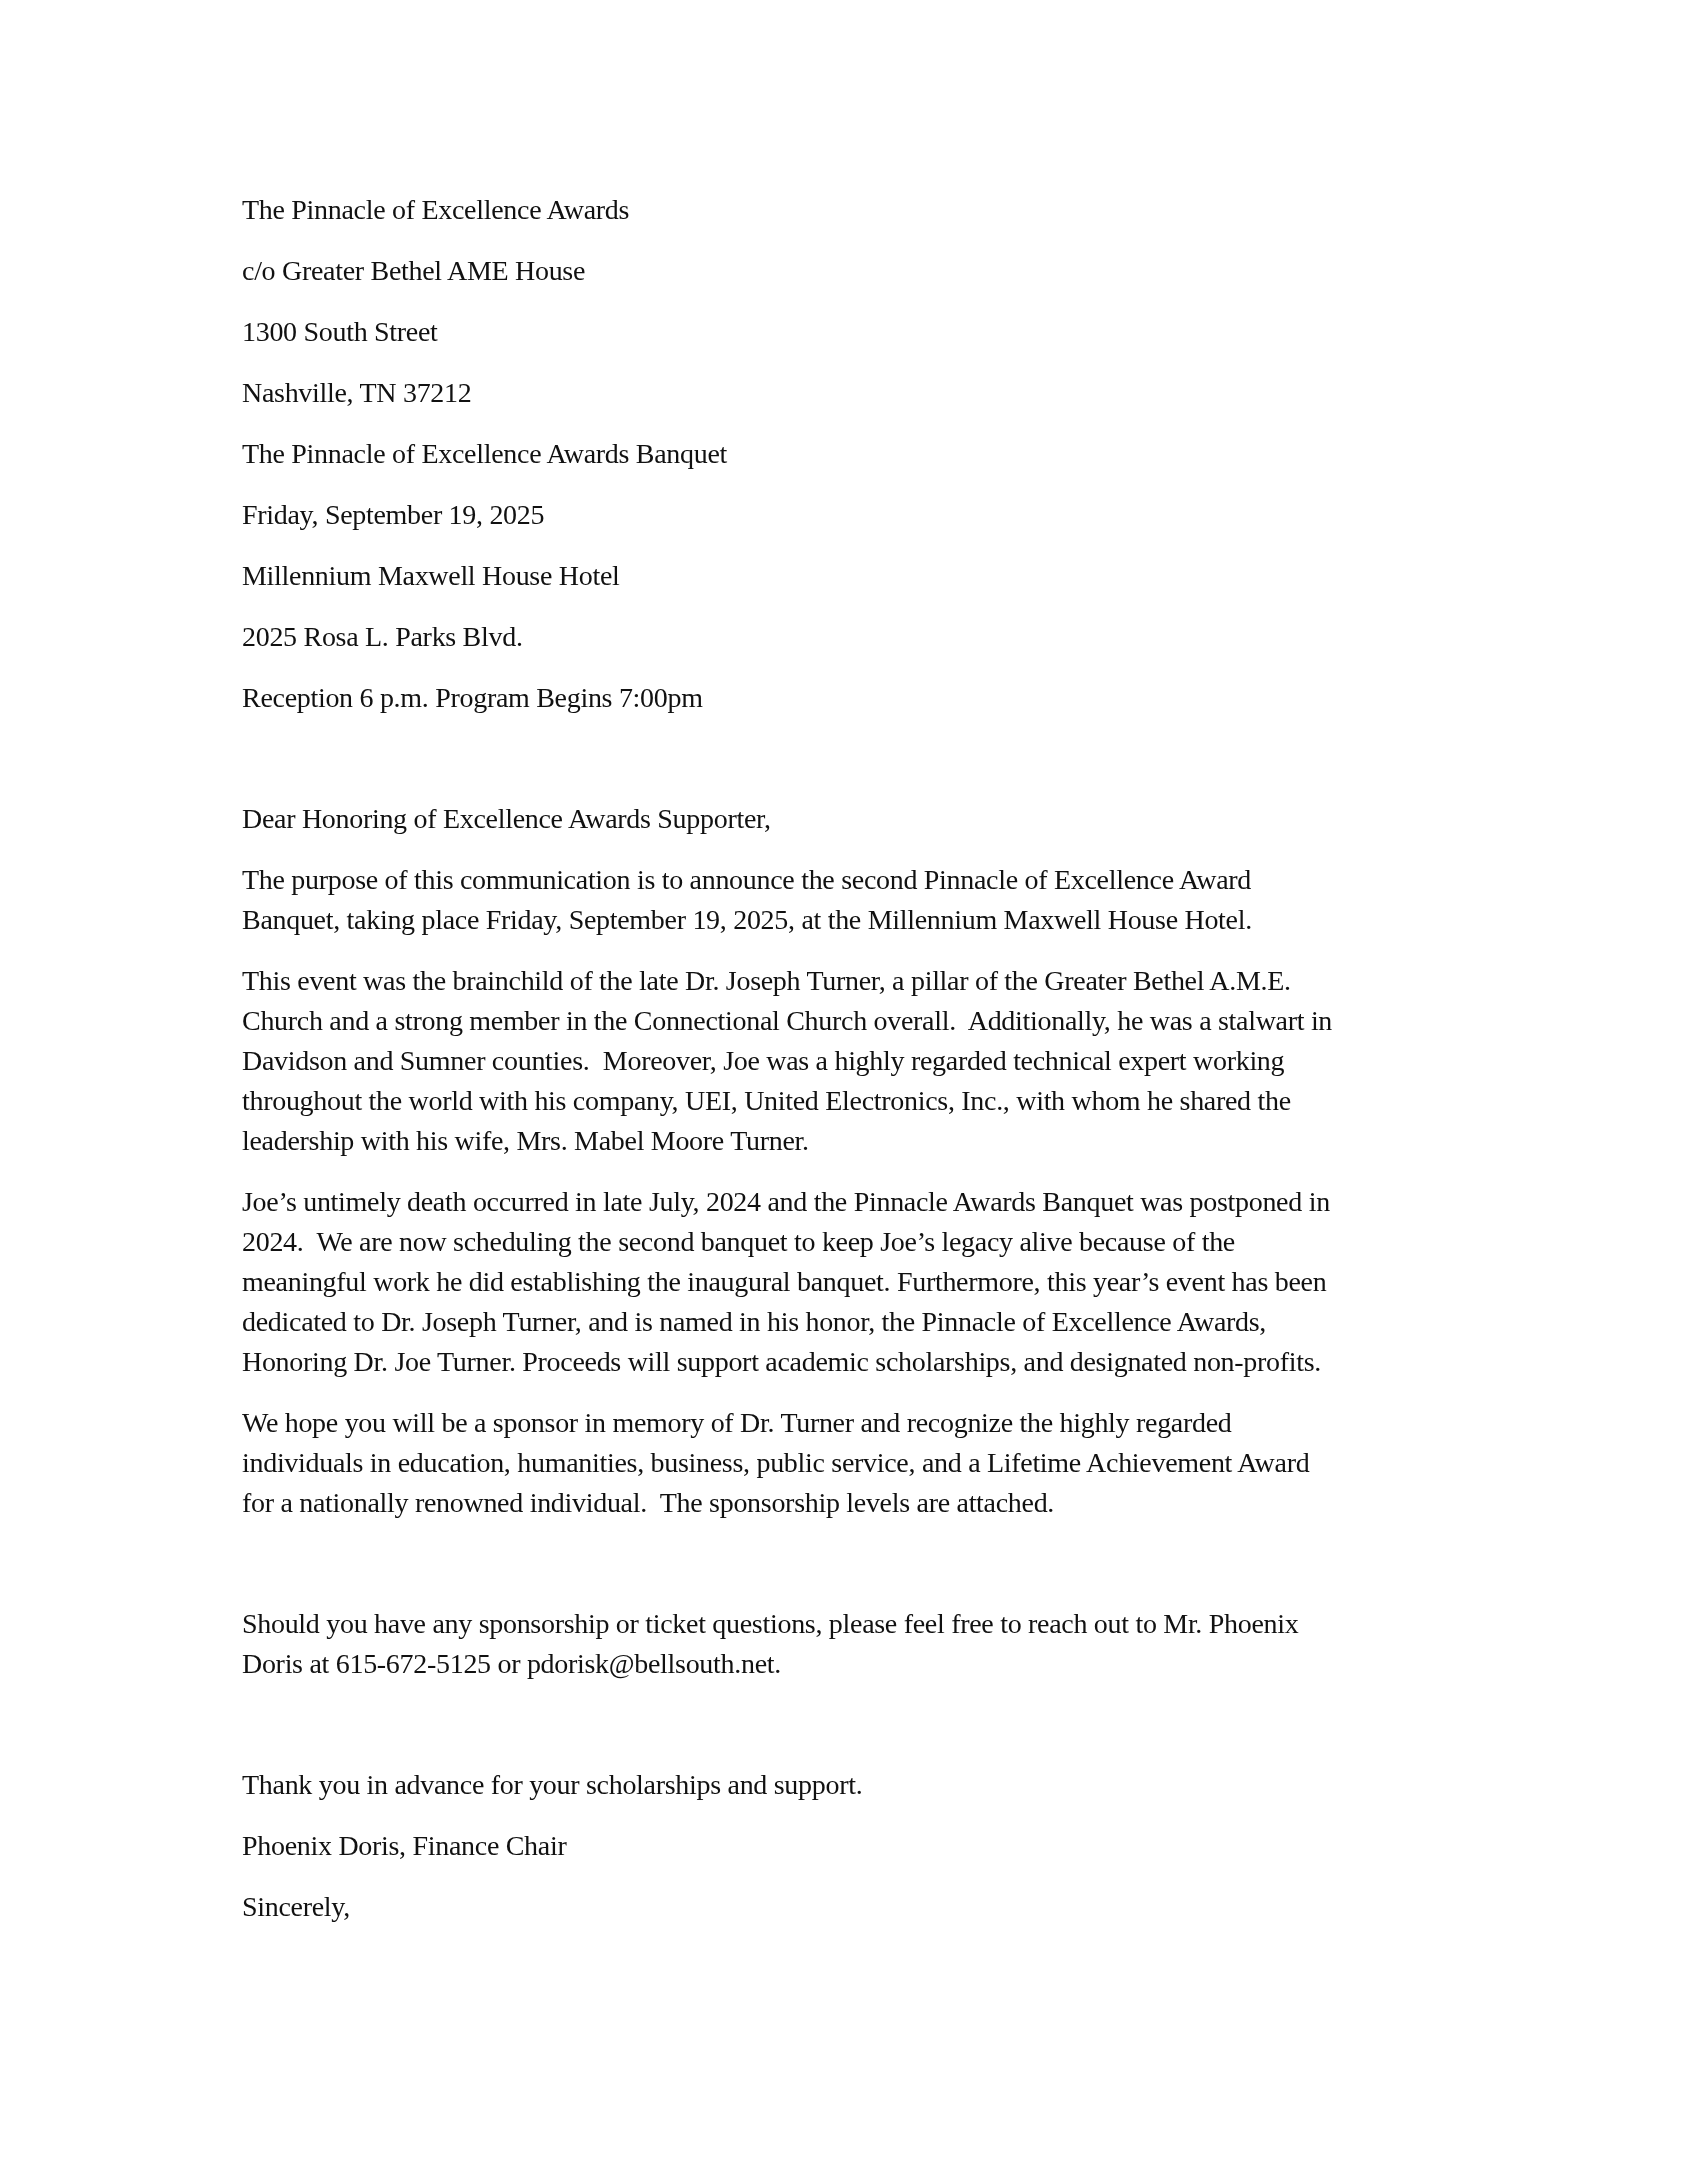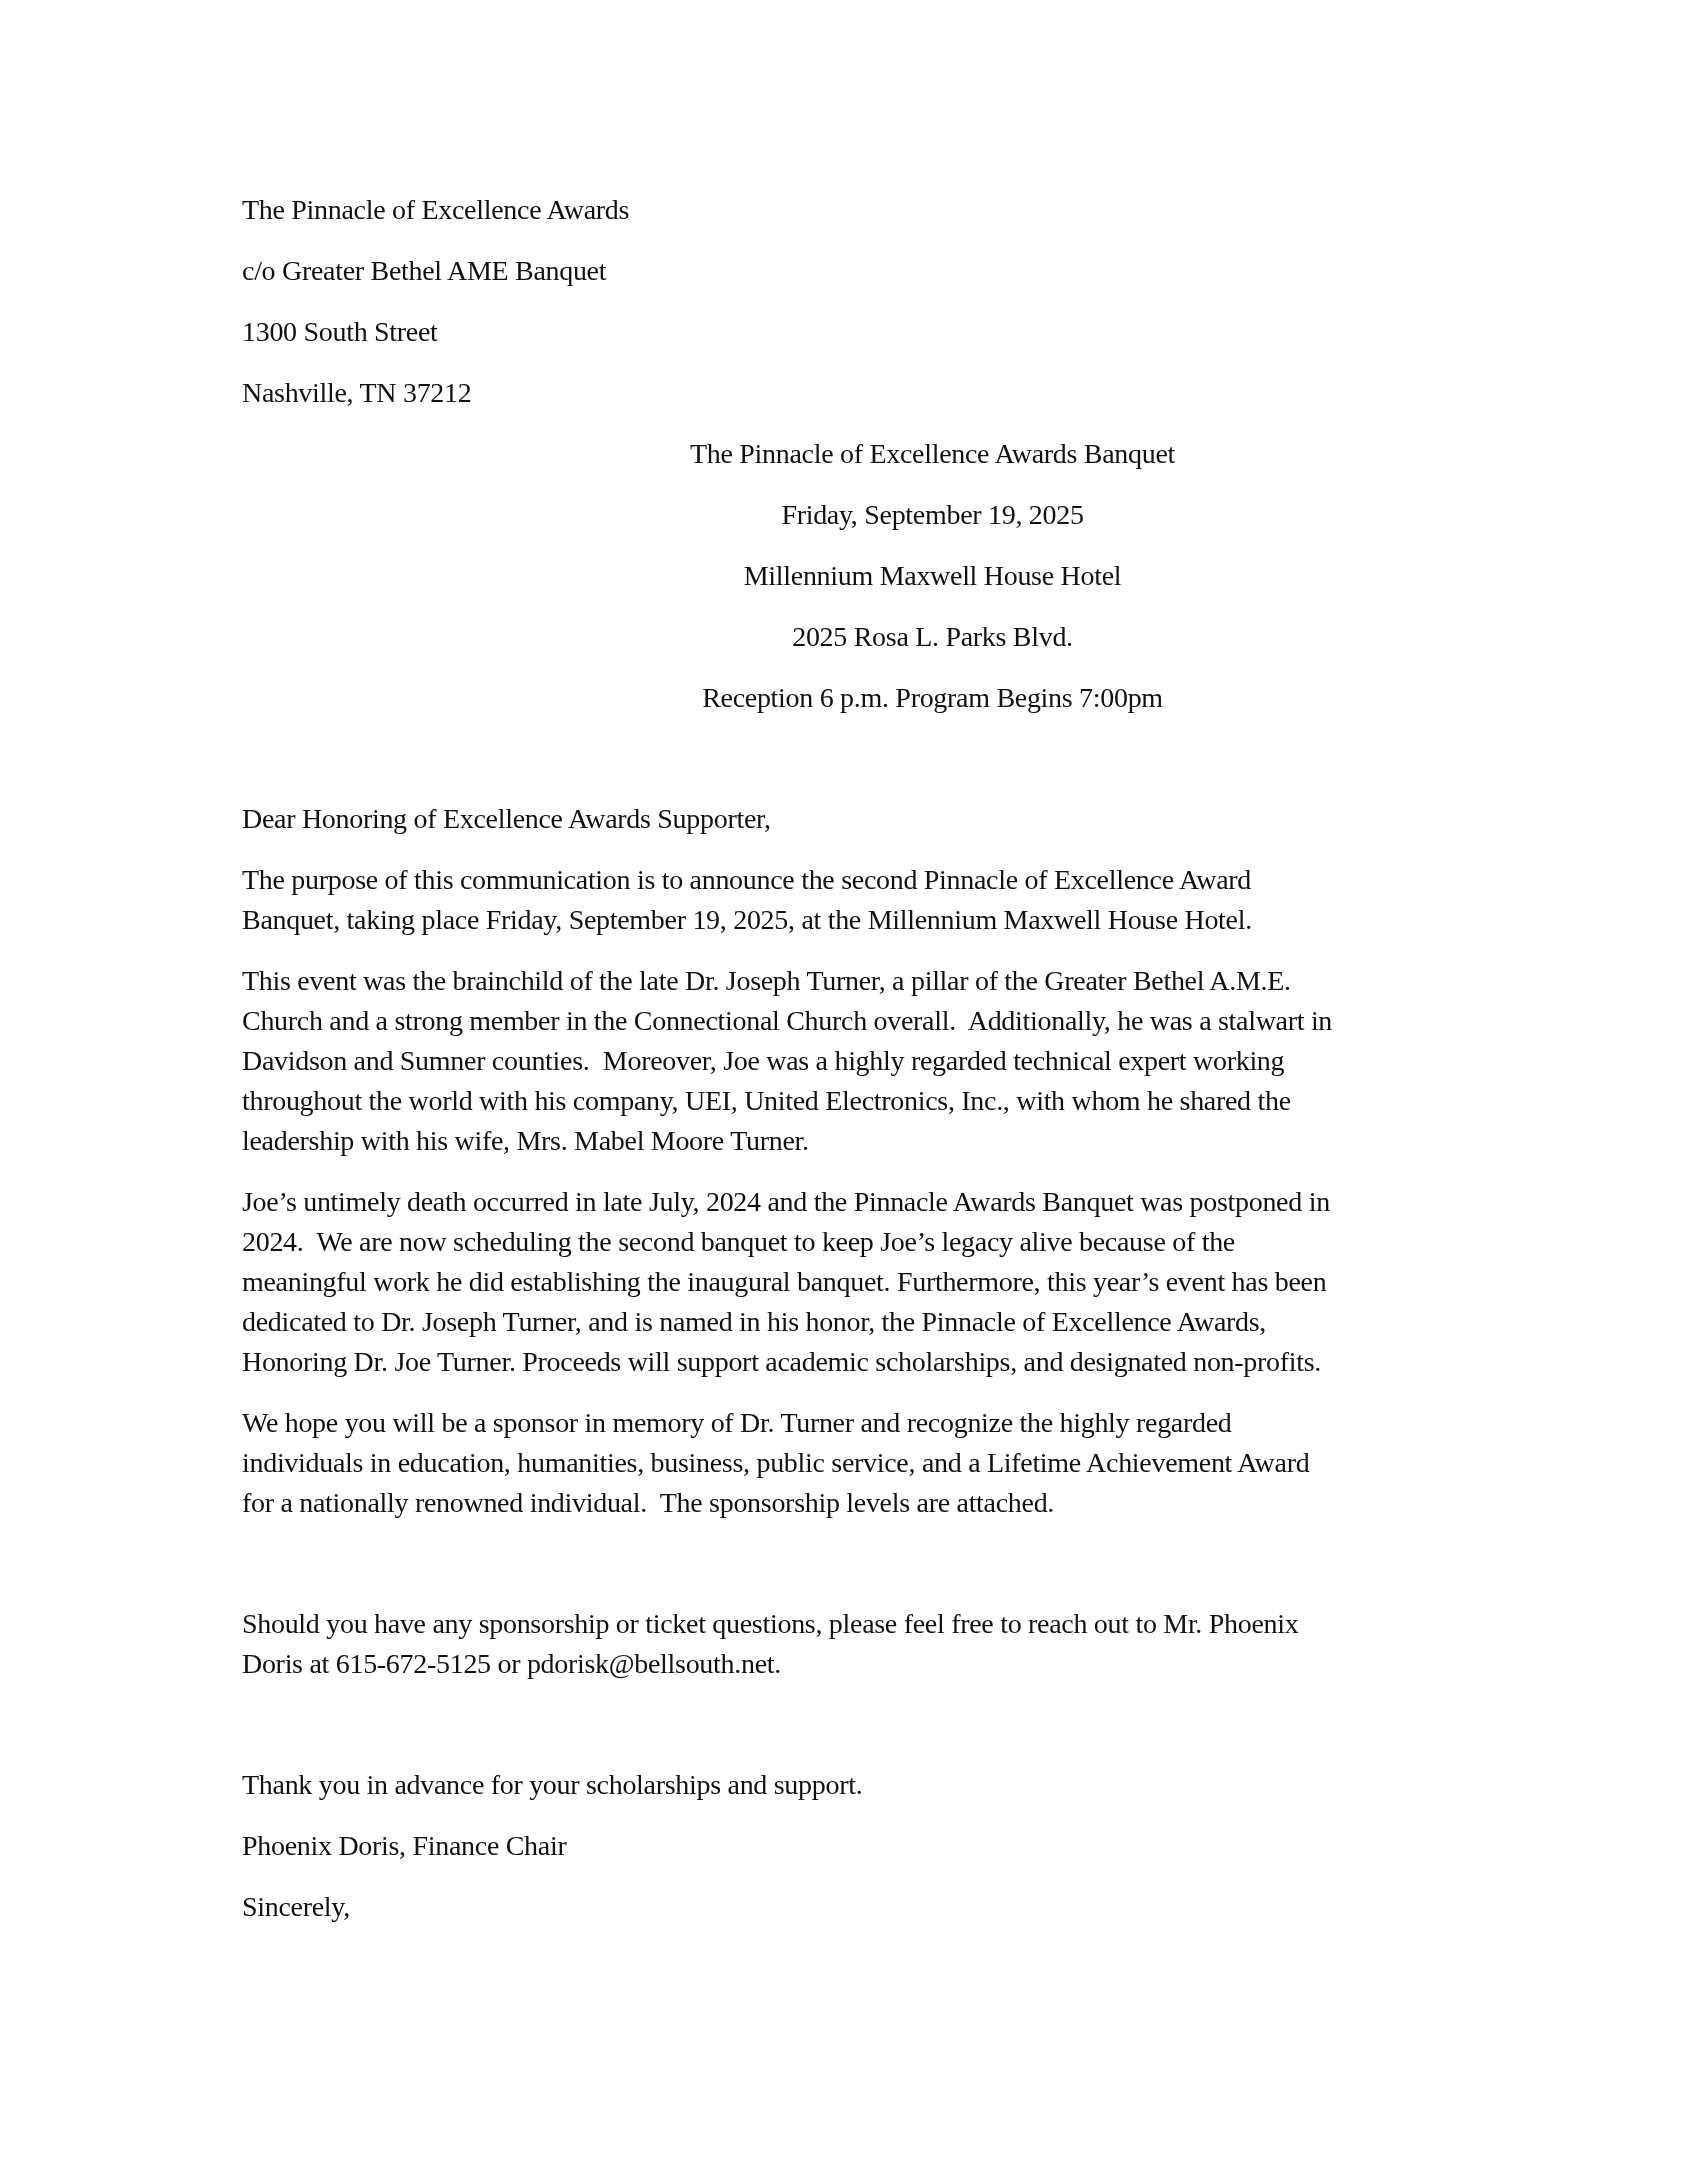--- a/index.html
+++ b/index.html
@@ -28,34 +28,34 @@
   }
   .para {
     margin: 0 0 21px 0;
     line-height: 40px;
     white-space: pre-wrap;
   }
   .centered-block {
     margin-right: 40px; 
   }
   .centered-block .line {
-    text-align: center;
+    text-align: left;
   }
   .spacer {
     height: 60px;
   }
 </style>
 </head>
 <body>
 
 <div class="page">
 
   <div class="sender-block">
     <p class="line">The Pinnacle of Excellence Awards</p>
-    <p class="line">c/o Greater Bethel AME Banquet</p>
+    <p class="line">c/o Greater Bethel AME House</p>
     <p class="line">1300 South Street</p>
     <p class="line">Nashville, TN 37212</p>
   </div>
 
   <div class="centered-block">
     <p class="line">The Pinnacle of Excellence Awards Banquet</p>
     <p class="line">Friday, September 19, 2025</p>
     <p class="line">Millennium Maxwell House Hotel</p>
     <p class="line">2025 Rosa L. Parks Blvd.</p>
     <p class="line">Reception 6 p.m. Program Begins 7:00pm</p>

